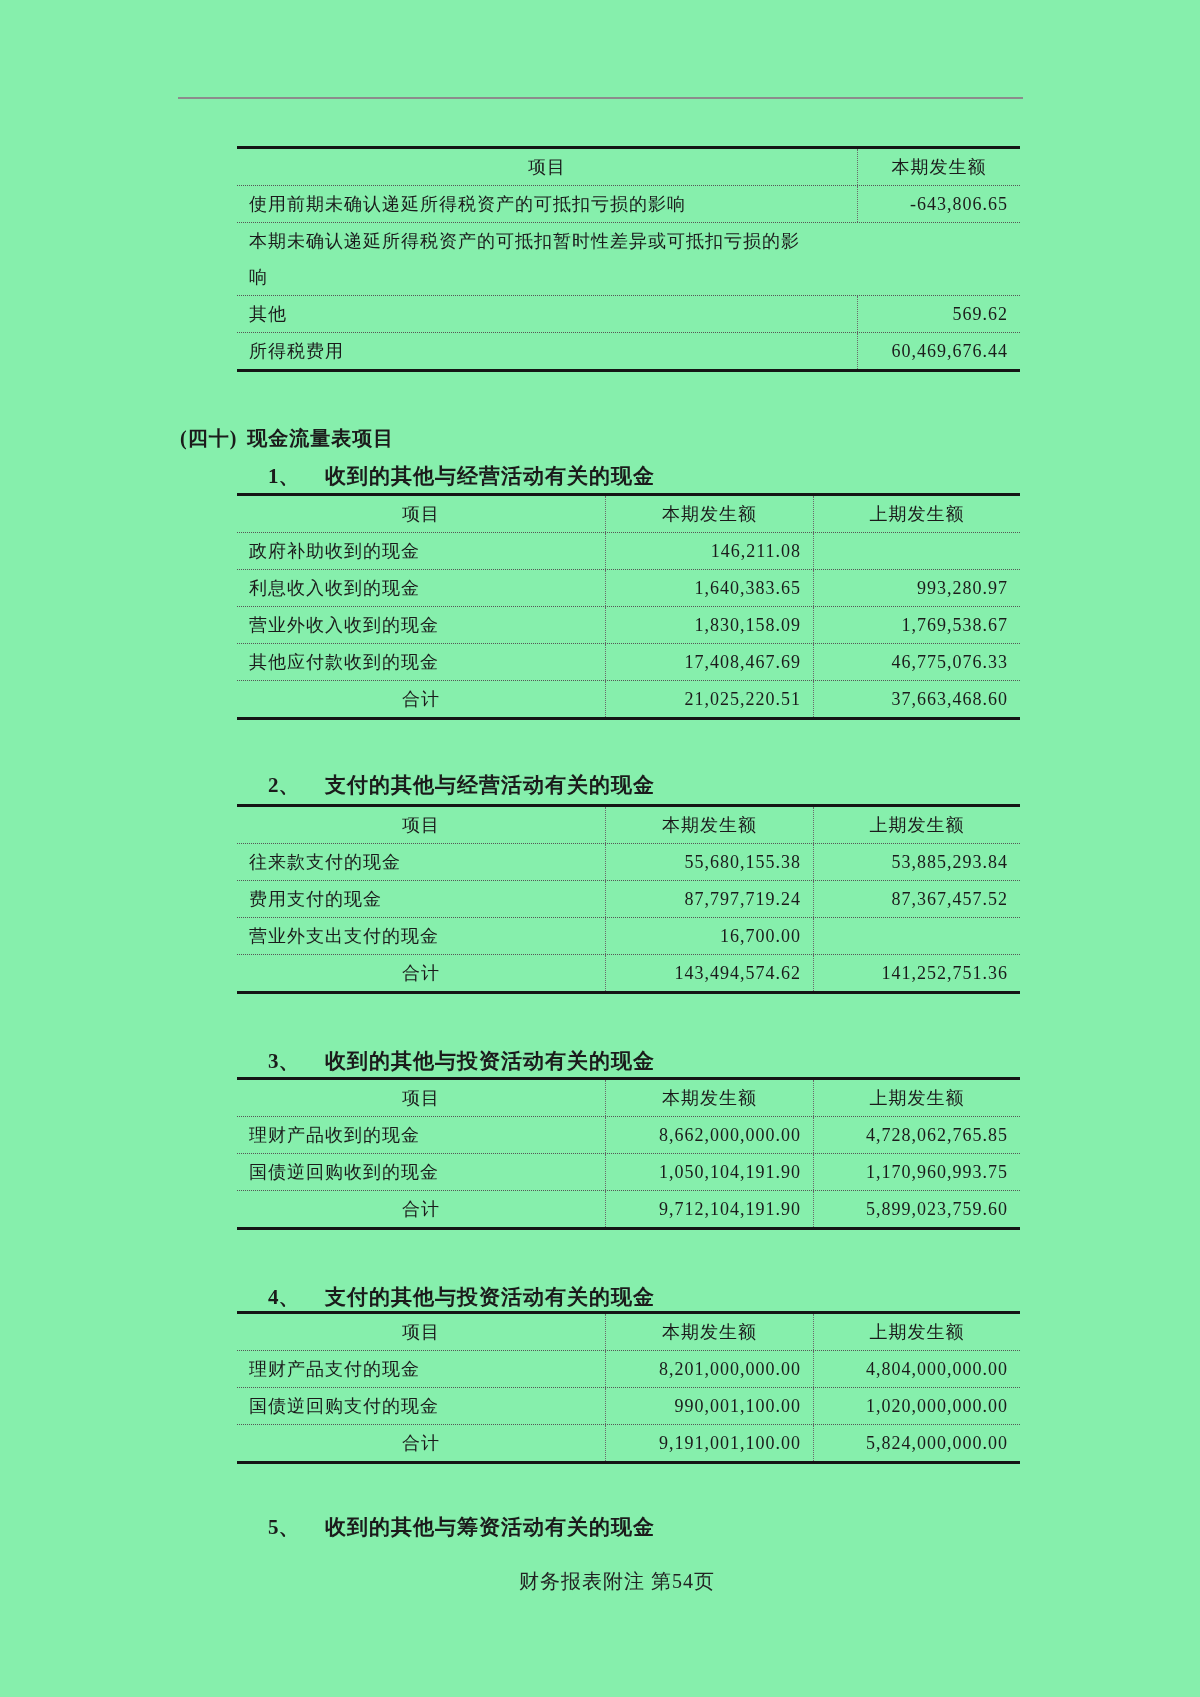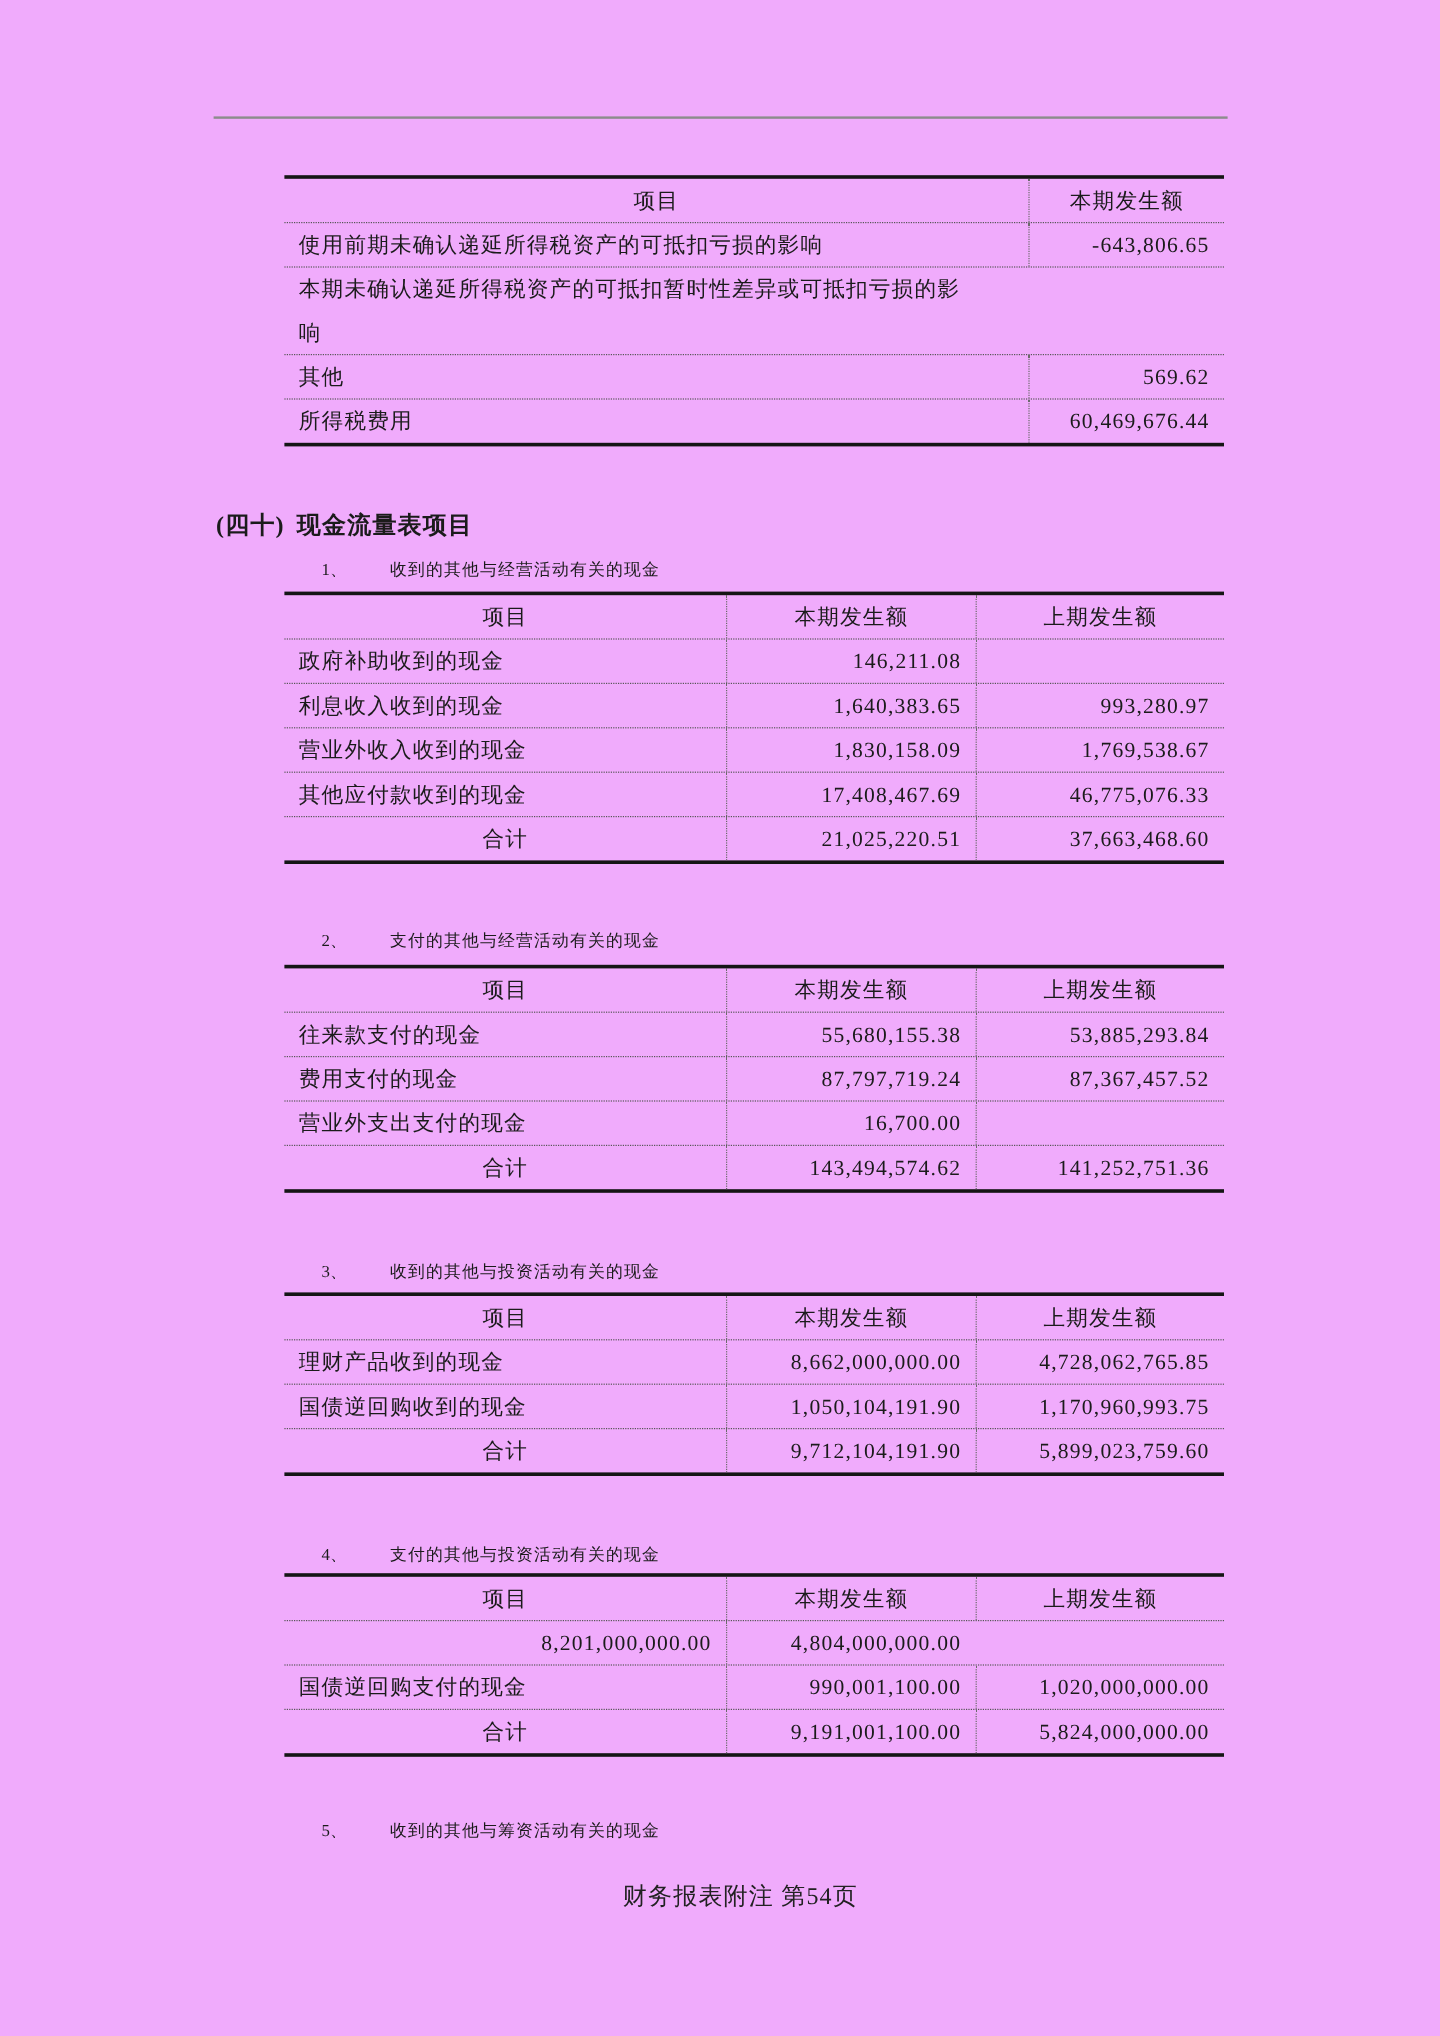--- a/index.html
+++ b/index.html
@@ -1,20 +1,20 @@
 <!DOCTYPE html>
 <html><head>
 <meta charset="utf-8">
 <style>
   html, body { margin:0; padding:0; background:#e8e8e8; }
   .page {
     position:relative;
     width:1200px; height:1697px;
     margin:0 auto;
-    background:#f0abfc;
+    background:#86efac;
     font-family:"Liberation Serif","DejaVu Serif",serif;
     color:#1b1b1b;
     overflow:hidden;
   }
   .top-rule {
     position:absolute; left:178px; top:97px;
     width:845px; height:2px; background:#8c8c8c;
   }
   
   .tbl {
@@ -37,21 +37,21 @@
   .tcell.total-label { text-align:center; }
   
   .sec-head {
     position:absolute; left:180px;
     font-size:20px; font-weight:bold; letter-spacing:1px;
     line-height:28px; white-space:nowrap;
   }
   .sec-head .sec-no { margin-right:10px; }
   .sub-head {
     position:absolute; left:268px;
-    font-size:14px; font-weight:normal; letter-spacing:1px;
+    font-size:21px; font-weight:bold; letter-spacing:1px;
     line-height:26px; white-space:nowrap;
   }
   .sub-head .sub-no { display:inline-block; width:57px; letter-spacing:0; }
   
   .page-footer {
     position:absolute; left:237px; top:1566px; width:760px;
     text-align:center; font-size:20px; letter-spacing:1px; line-height:30px;
     color:#222;
   }
 </style>
@@ -184,20 +184,21 @@
   <div class="sub-head" style="top:1284px;">
     <span class="sub-no">4、</span><span>支付的其他与投资活动有关的现金</span>
   </div>
   <div class="tbl tbl-3col" style="top:1311px;">
     <div class="trow">
       <div class="tcell hdr">项目</div>
       <div class="tcell hdr">本期发生额</div>
       <div class="tcell hdr">上期发生额</div>
     </div>
     <div class="trow">
+      <div class="tcell item">理财产品支付的现金</div>
       <div class="tcell num">8,201,000,000.00</div>
       <div class="tcell num">4,804,000,000.00</div>
     </div>
     <div class="trow">
       <div class="tcell item">国债逆回购支付的现金</div>
       <div class="tcell num">990,001,100.00</div>
       <div class="tcell num">1,020,000,000.00</div>
     </div>
     <div class="trow last">
       <div class="tcell total-label">合计</div>

